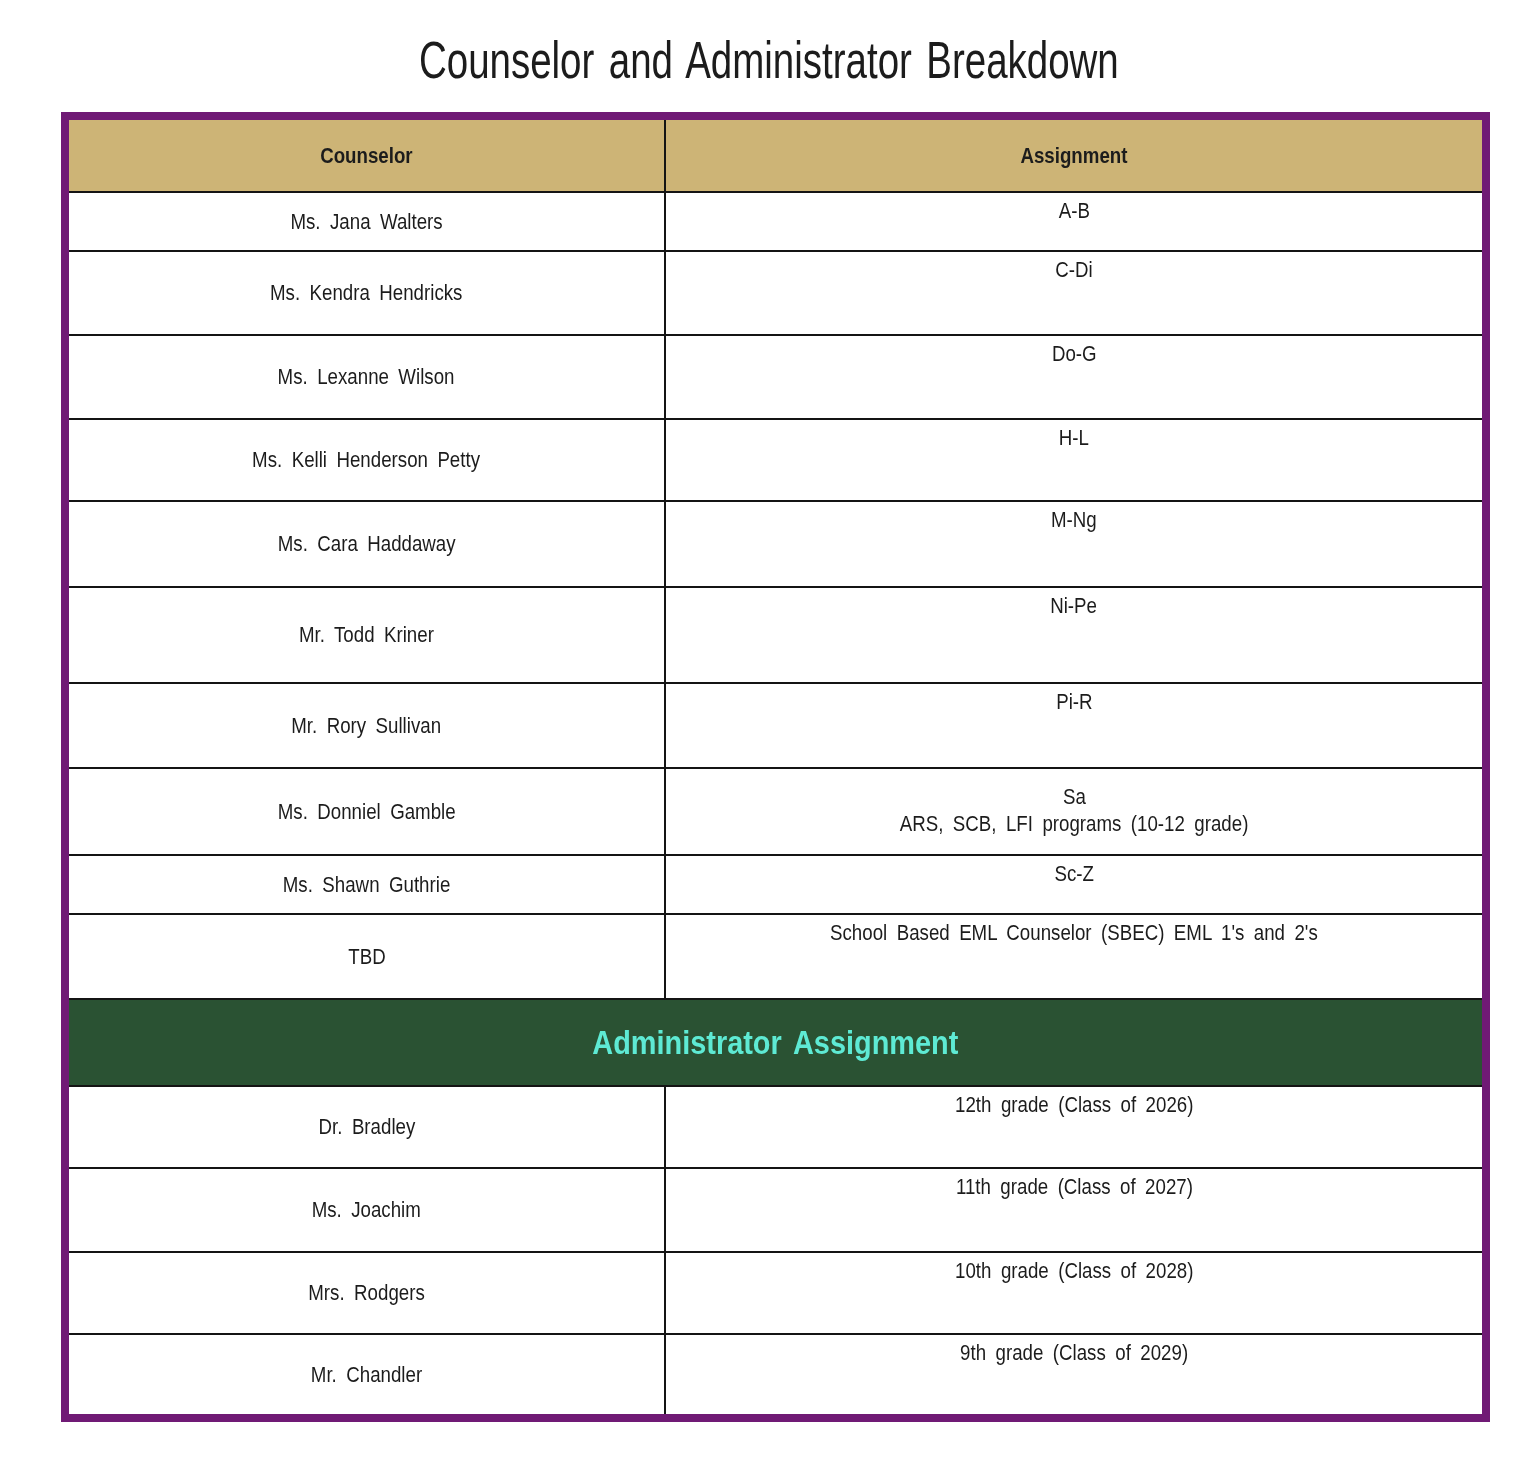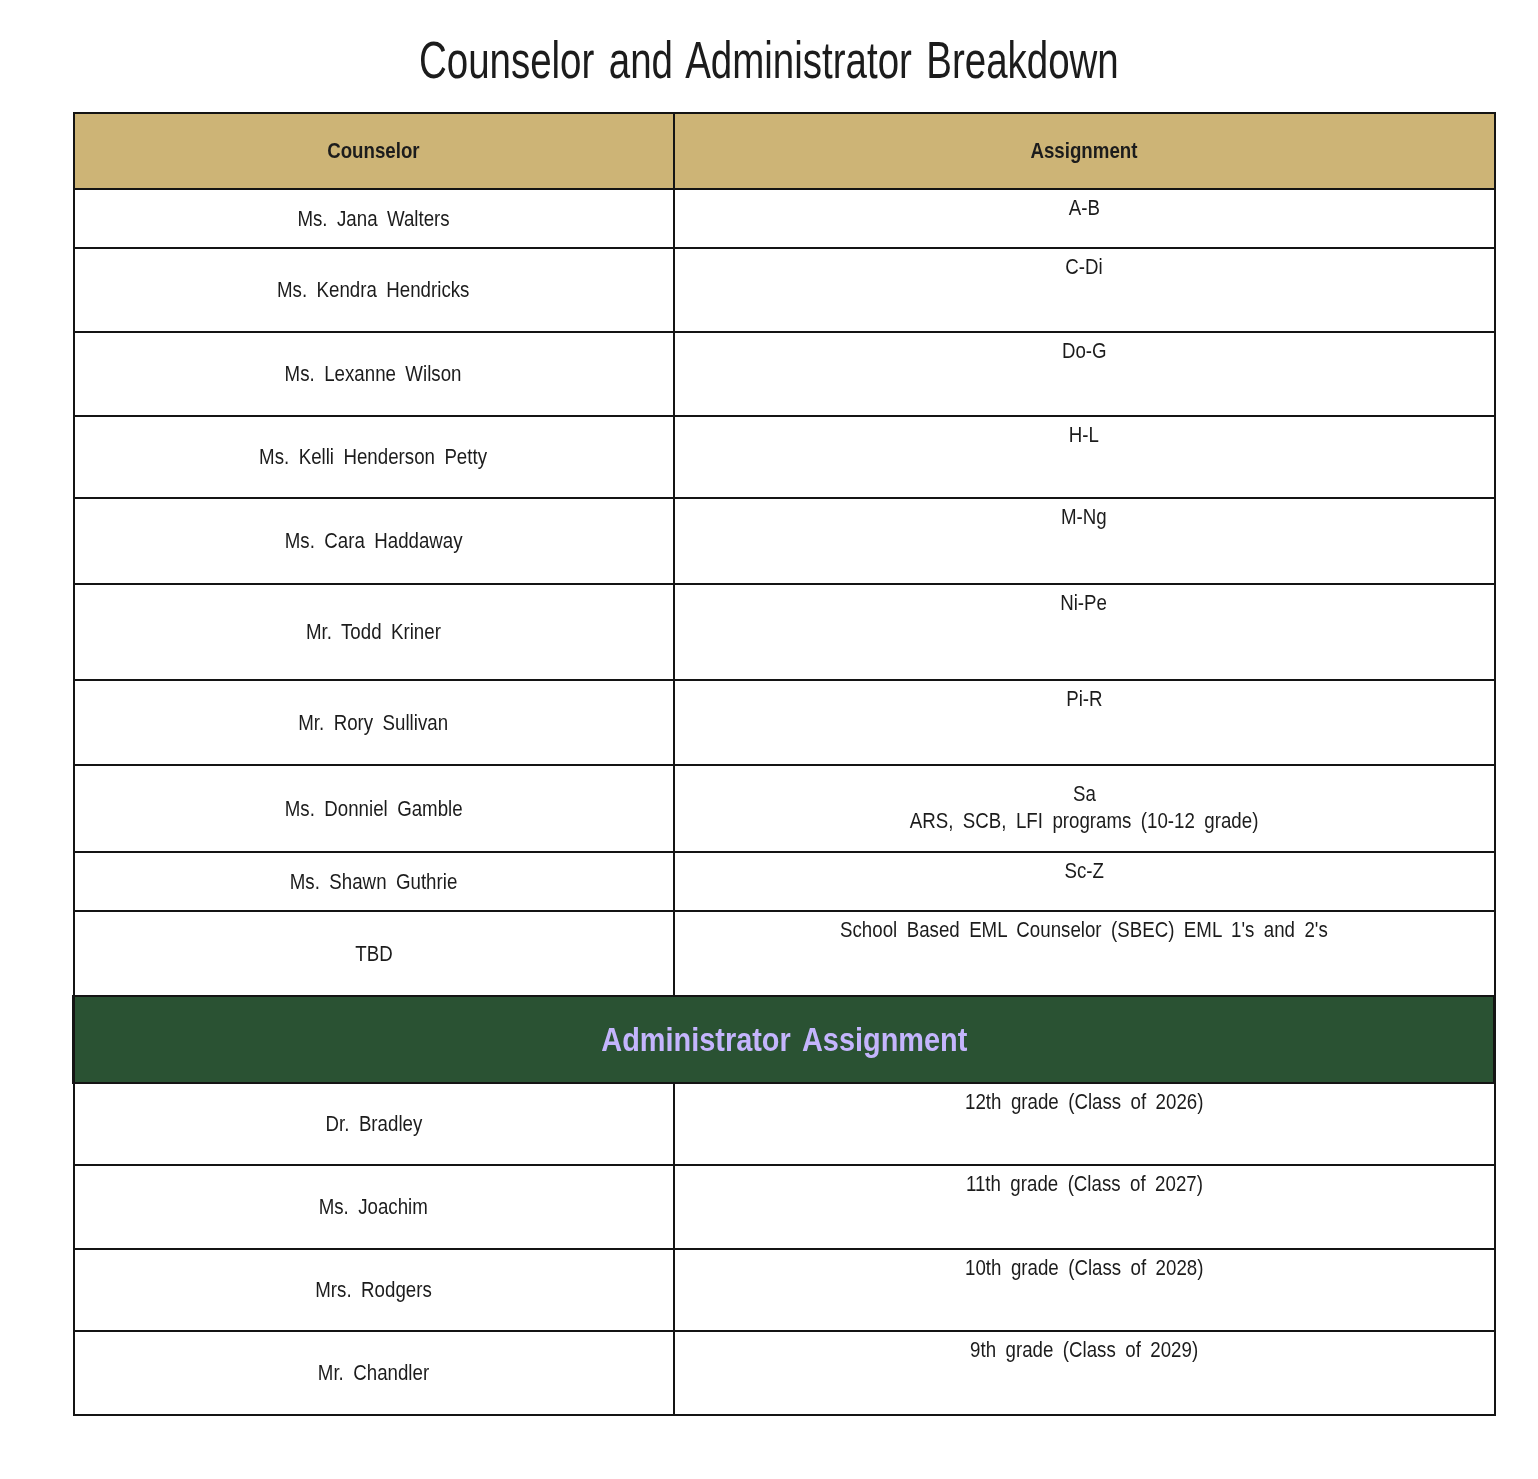--- a/index.html
+++ b/index.html
@@ -22,26 +22,26 @@
     text-align: center;
     font-size: 52px;
     font-weight: 400;
     letter-spacing: 0px;
     white-space: nowrap;
   }
   .page-title .txt { display: inline-block; transform: scaleX(0.74); transform-origin: center; }
 
   table.breakdown {
     position: absolute;
-    left: 72px;
+    left: 61px;
     top: 112px;
     width: 1421px;
     border-collapse: collapse;
     table-layout: fixed;
-    border: 2px solid #701a75;
+    border: 8px solid #701a75;
   }
   table.breakdown td, table.breakdown th {
     border: 2px solid #141414;
     text-align: center;
     font-size: 22px;
     overflow: hidden;
   }
   .txt {
     display: inline-block;
     transform: scaleX(0.85);
@@ -57,21 +57,21 @@
   td.name-cell {
     vertical-align: middle;
   }
   td.assign-cell {
     vertical-align: top;
     padding-top: 4px;
     line-height: 27px;
   }
   tr.section-row td {
     background: #2a5233;
-    color: #c4b5fd;
+    color: #5eead4;
     font-size: 34px;
     font-weight: 700;
     vertical-align: middle;
     border-left: 3px solid #141414;
     border-right: 3px solid #141414;
   }
 </style>
 </head>
 <body>
 

